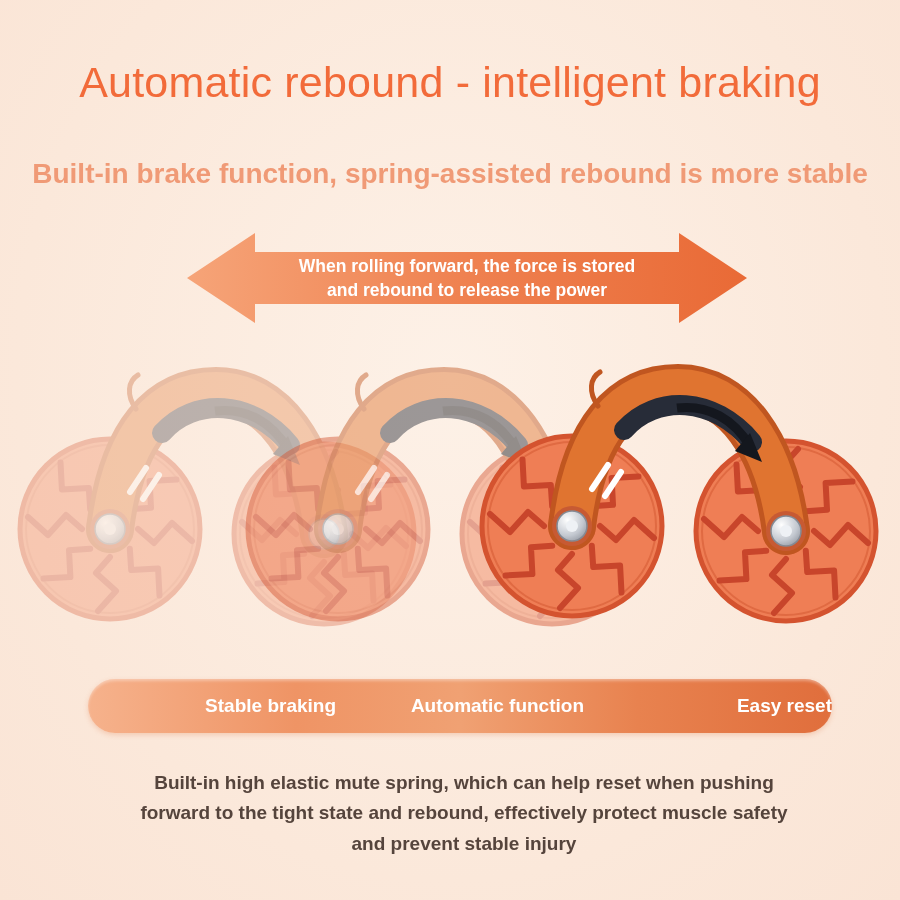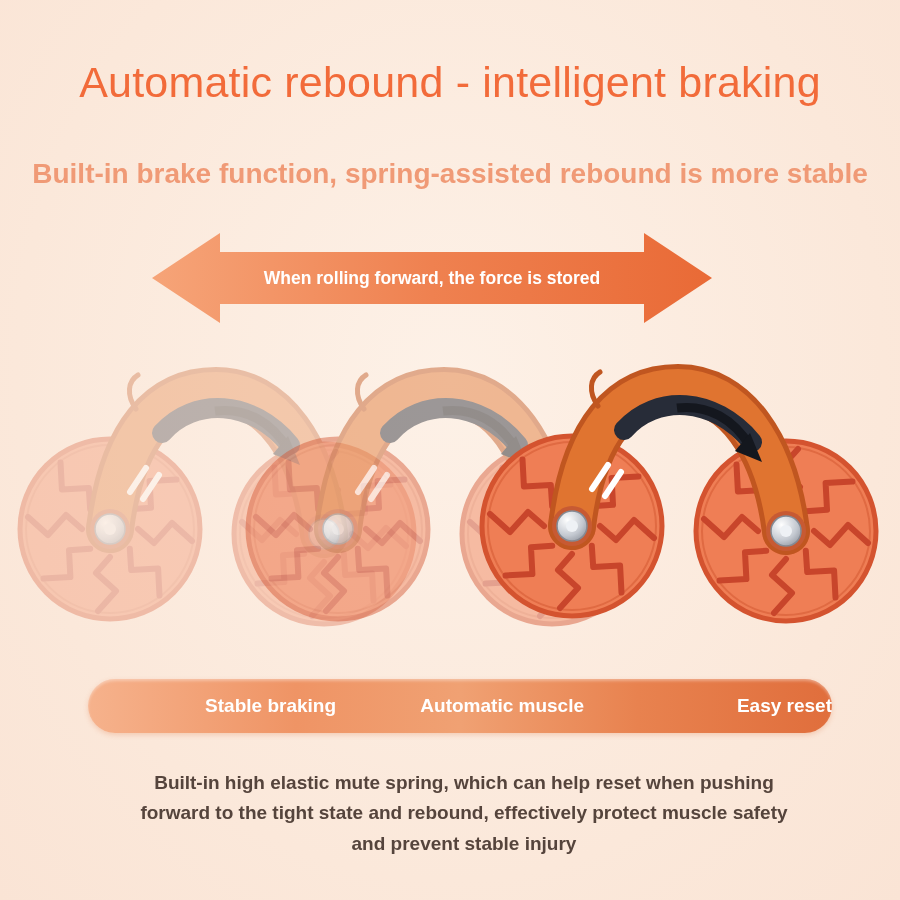--- a/index.html
+++ b/index.html
@@ -16,21 +16,21 @@
     text-align:center; font-size:43px; font-weight:400; letter-spacing:0.2px;
     color:#f26b3a;
   }
 
   .subtitle {
     position:absolute; top:158px; left:0; width:100%;
     text-align:center; font-size:28px; font-weight:700;
     color:#f09a76;
   }
 
-  .arrow-banner { position:absolute; top:228px; left:152px; width:560px; height:100px; }
+  .arrow-banner { position:absolute; top:228px; left:187px; width:560px; height:100px; }
   .arrow-banner svg { position:absolute; left:0; top:0; }
   .arrow-text {
     position:absolute; left:60px; right:60px; top:0; bottom:0;
     display:flex; flex-direction:column; justify-content:center; align-items:center; gap:3px;
     color:#ffffff; font-weight:700; font-size:17.5px; text-align:center;
   }
   .arrow-text span { display:block; }
 
   .product { position:absolute; top:322px; left:0; }
 
@@ -66,20 +66,21 @@
         <linearGradient id="arrowGrad" x1="0" y1="0" x2="1" y2="0">
           <stop offset="0" stop-color="#f6a478"></stop>
           <stop offset="0.5" stop-color="#ef8150"></stop>
           <stop offset="1" stop-color="#e96a36"></stop>
         </linearGradient>
       </defs>
       <polygon points="0,50 68,5 68,24 492,24 492,5 560,50 492,95 492,76 68,76 68,95" fill="url(#arrowGrad)"></polygon>
     </svg>
     <div class="arrow-text">
       <span>When rolling forward, the force is stored</span>
+      <span>and rebound to release the power</span>
     </div>
   </div>
 
   <svg class="product" width="900" height="330" viewBox="0 0 900 330" aria-hidden="true">
     <defs>
       <radialGradient id="hubGrad" cx="0.35" cy="0.3" r="0.95">
         <stop offset="0" stop-color="#ffffff"></stop>
         <stop offset="0.55" stop-color="#c3c8d0"></stop>
         <stop offset="1" stop-color="#7d828c"></stop>
       </radialGradient>
@@ -134,21 +135,21 @@
       </g>
     </defs>
 
     <use href="#roller" x="10" y="15" opacity="0.30"></use>
     <use href="#roller" x="238" y="15" opacity="0.45"></use>
     <use href="#roller" x="472" y="12"></use>
   </svg>
 
   <div class="pill-bar">
     <span>Stable braking</span>
-    <span>Automatic muscle</span>
+    <span>Automatic function</span>
     <span>Easy reset</span>
   </div>
 
   <p class="footer">
     <span>Built-in high elastic mute spring, which can help reset when pushing</span>
     <span>forward to the tight state and rebound, effectively protect muscle safety</span>
     <span>and prevent stable injury</span>
   </p>
 
 </div>

